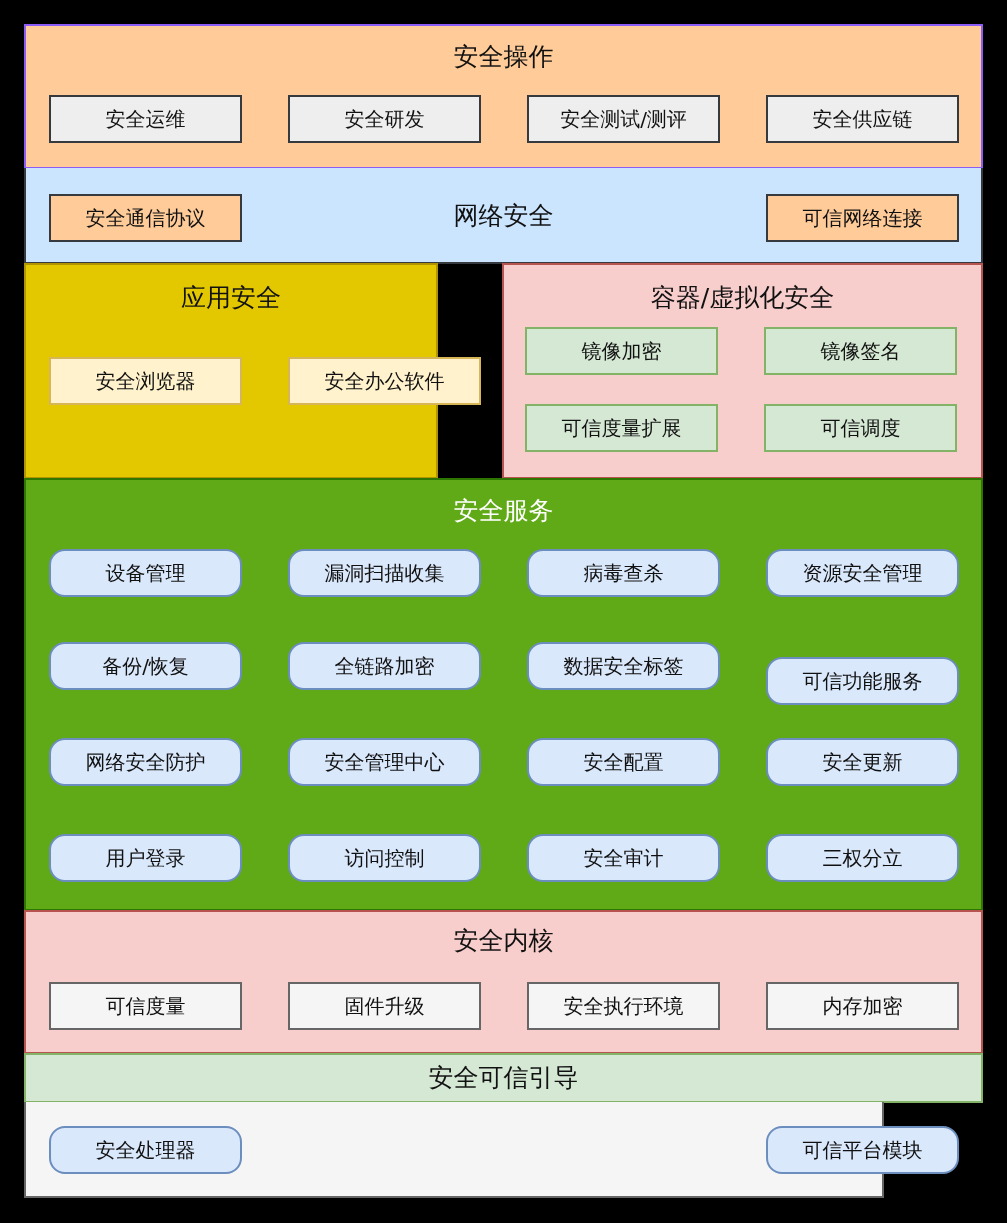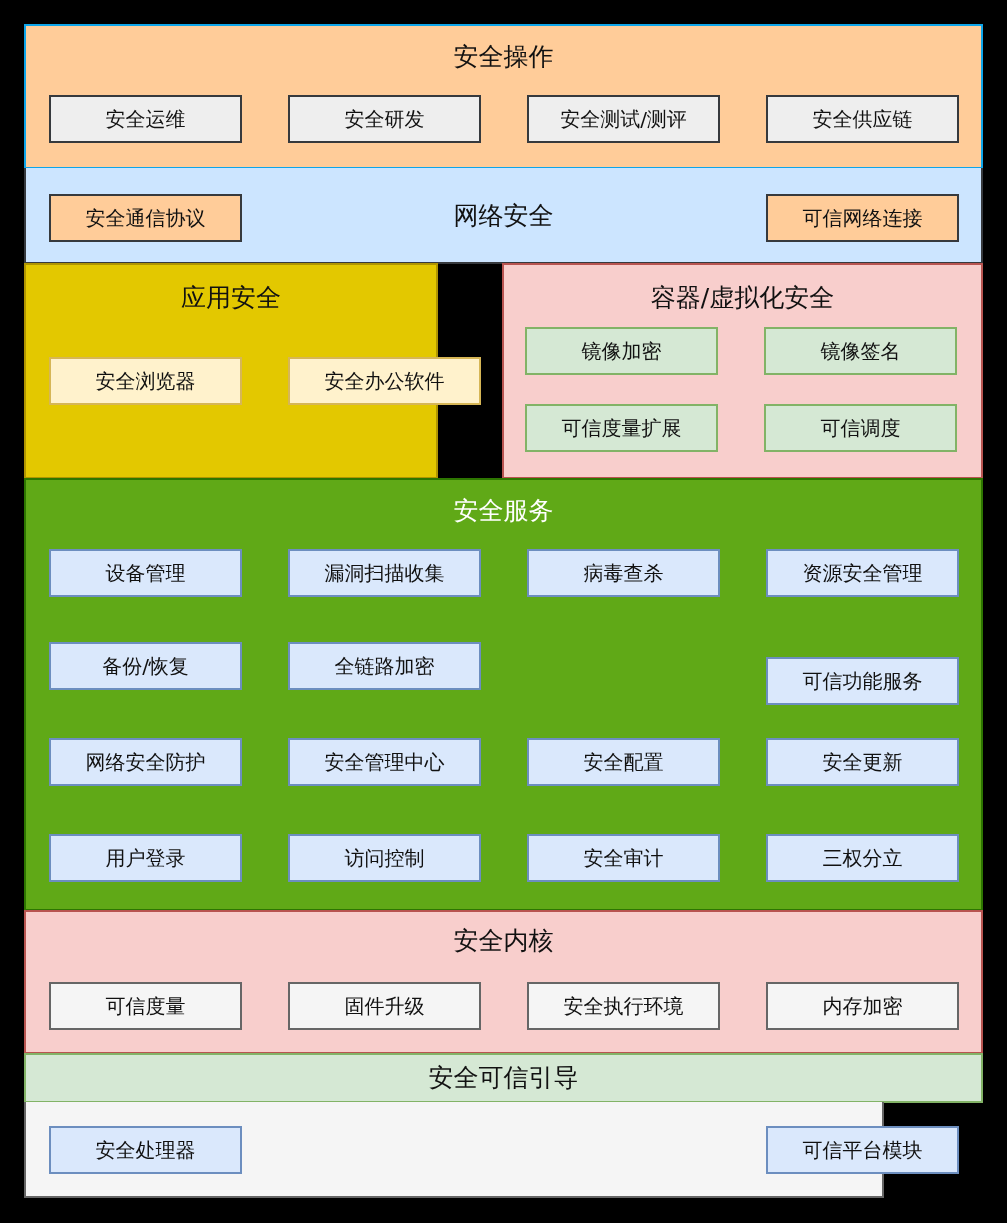--- a/index.html
+++ b/index.html
@@ -20,34 +20,34 @@
     position:absolute; left:0; right:0; text-align:center;
     font-size:25px; line-height:30px;
   }
   .box {
     position:absolute; box-sizing:border-box; width:193px; height:48px;
     display:flex; align-items:center; justify-content:center;
     font-size:20px; white-space:nowrap; letter-spacing:0px;
     border-width:2px; border-style:solid;
   }
   
-  .ops   { left:0; top:0; width:959px; height:145px; background:#FFCC99; border:2px solid #0ea5e9; }
+  .ops   { left:0; top:0; width:959px; height:145px; background:#FFCC99; border:2px solid #8b5cf6; }
   .net   { left:0; top:144px; width:959px; height:96px; background:#CCE5FF; border:2px solid #36393D; border-top:none; }
   .app   { left:0; top:239px; width:414px; height:216px; background:#E3C800; border:2px solid #B09500; }
   .cont  { left:478px; top:239px; width:481px; height:216px; background:#F8CECC; border:2px solid #B85450;padding-left:47px; }
   .svc   { left:0; top:454px; width:959px; height:433px; background:#60A917; border:2px solid #2D7600; }
   .kern  { left:0; top:886px; width:959px; height:144px; background:#F8CECC; border:2px solid #B85450; }
   .boot  { left:0; top:1029px; width:959px; height:50px; background:#D5E8D4; border:2px solid #82B366; }
   .hw    { left:0; top:1078px; width:860px; height:96px; background:#F5F5F5; border:2px solid #666666; border-top:none; }
 
   .b-gray  { background:#EEEEEE; border-color:#36393D; }
   .b-orng  { background:#FFCC99; border-color:#36393D; }
   .b-cream { background:#FFF2CC; border-color:#D6B656; }
   .b-green { background:#D5E8D4; border-color:#82B366; }
-  .b-blue  { background:#DAE8FC; border-color:#6C8EBF; }
+  .b-blue  { background:#DAE8FC; border-color:#6C8EBF;border-radius:16px; }
   .b-white { background:#F5F5F5; border-color:#666666; }
   .white-text { color:#FFFFFF; }
 </style>
 </head>
 <body>
 
 <div class="frame">
 
   <div class="layer ops">
     <div class="title" style="top:16px;">安全操作</div>
@@ -80,20 +80,21 @@
   <div class="layer svc">
     <div class="title white-text" style="top:16px;">安全服务</div>
 
     <div class="box b-blue" style="left:23px; top:69px;">设备管理</div>
     <div class="box b-blue" style="left:262px; top:69px;">漏洞扫描收集</div>
     <div class="box b-blue" style="left:501px; top:69px;">病毒查杀</div>
     <div class="box b-blue" style="left:740px; top:69px;">资源安全管理</div>
 
     <div class="box b-blue" style="left:23px; top:162px;">备份/恢复</div>
     <div class="box b-blue" style="left:262px; top:162px;">全链路加密</div>
+    <div class="box b-blue" style="left:501px; top:162px;">数据安全标签</div>
     <div class="box b-blue" style="left:740px; top:177px;">可信功能服务</div>
 
     <div class="box b-blue" style="left:23px; top:258px;">网络安全防护</div>
     <div class="box b-blue" style="left:262px; top:258px;">安全管理中心</div>
     <div class="box b-blue" style="left:501px; top:258px;">安全配置</div>
     <div class="box b-blue" style="left:740px; top:258px;">安全更新</div>
 
     <div class="box b-blue" style="left:23px; top:354px;">用户登录</div>
     <div class="box b-blue" style="left:262px; top:354px;">访问控制</div>
     <div class="box b-blue" style="left:501px; top:354px;">安全审计</div>

